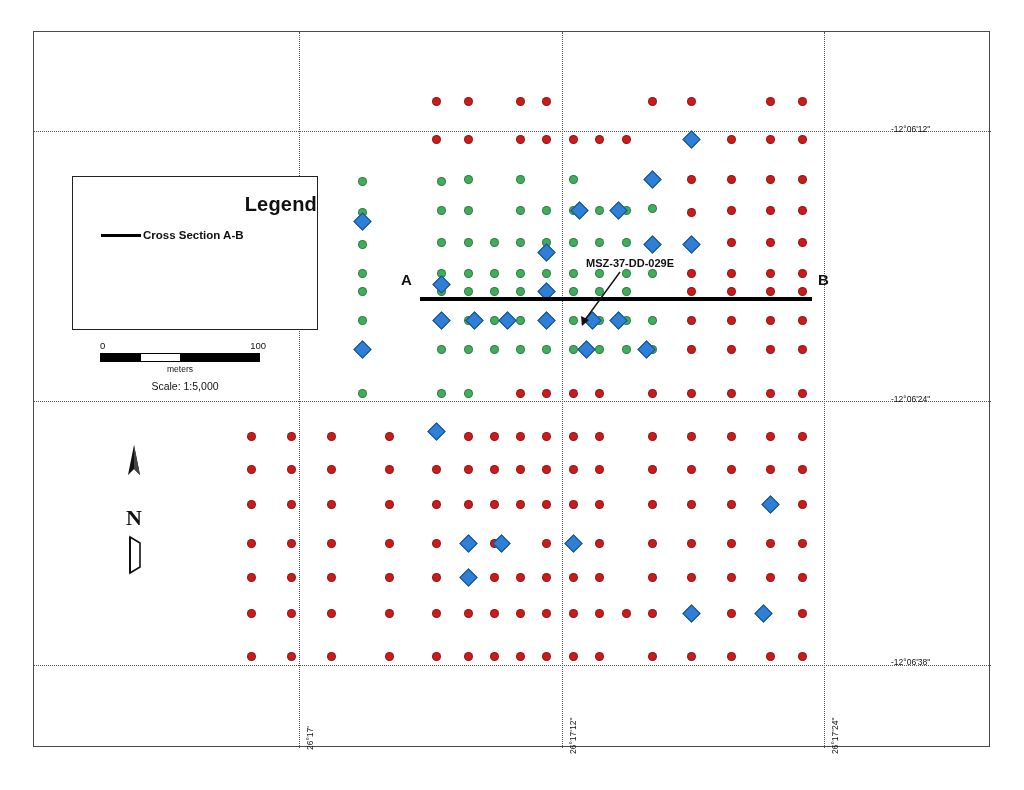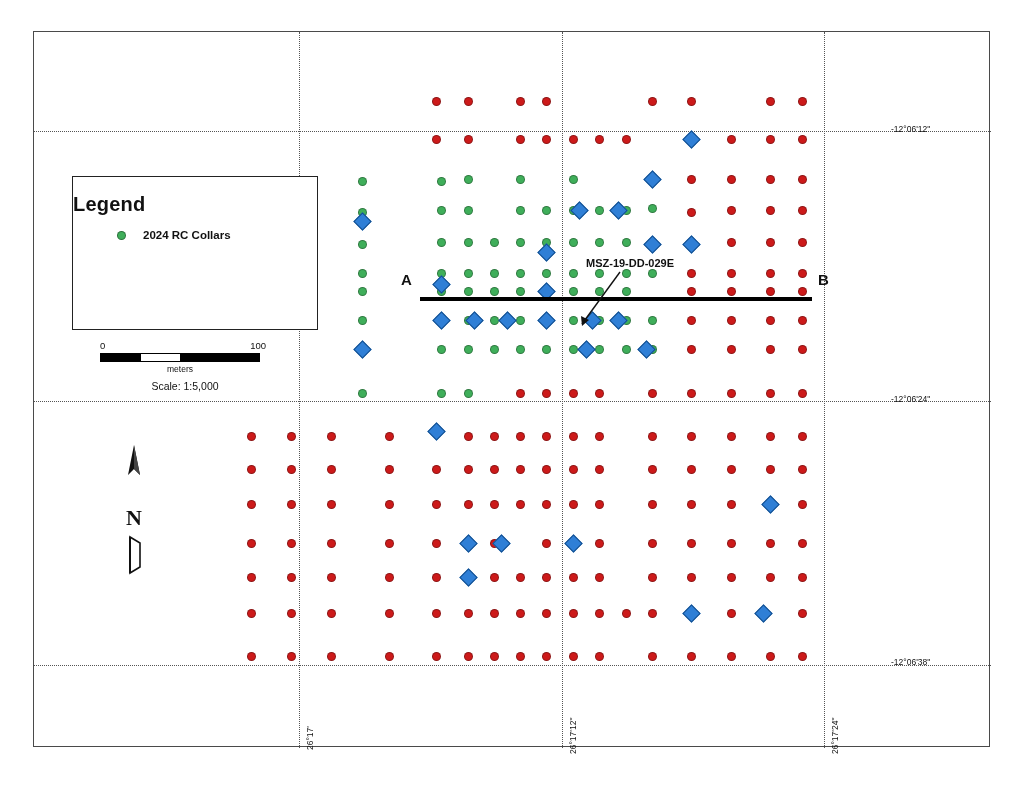--- a/index.html
+++ b/index.html
@@ -58,21 +58,21 @@
     position: absolute;
     left: 72px;
     top: 176px;
     width: 246px;
     height: 154px;
     border: 1px solid #222;
     background: #ffffff;
     box-sizing: border-box;
   }
   .legend-title {
-    text-align: left;
+    text-align: right;
     font-size: 20px;
     font-weight: bold;
     color: #111;
     margin-top: 16px;
     letter-spacing: 0.2px;
   }
   .legend-rows {
     margin-top: 8px;
     padding-left: 26px;
   }
@@ -490,44 +490,44 @@
         <div class="diamond" style="left: 572px; top: 542px;"></div>
         <div class="diamond" style="left: 467px; top: 576px;"></div>
         <div class="diamond" style="left: 690px; top: 612px;"></div>
         <div class="diamond" style="left: 762px; top: 612px;"></div>
       </div>
 
     <div class="section-line" style="left:386px; top:265px; width:392px; height:4px;"></div>
     <div class="section-label" style="left:367px; top:239px;">A</div>
     <div class="section-label" style="left:784px; top:239px;">B</div>
 
-    <div class="annot-label" style="left:552px; top:225px;">MSZ-19-DD-029E</div>
+    <div class="annot-label" style="left:552px; top:225px;">MSZ-37-DD-029E</div>
     <svg style="position:absolute; left:500px; top:236px; width:100px; height:70px;" viewBox="0 0 100 70">
       <line x1="86" y1="4" x2="48" y2="56" stroke="#111" stroke-width="1.4"></line>
       <polygon points="48,58 47,48 55,52" fill="#111"></polygon>
     </svg>
 
     <div class="grat-label" style="left:857px; top:92px;">-12°06'12"</div>
     <div class="grat-label" style="left:857px; top:362px;">-12°06'24"</div>
     <div class="grat-label" style="left:857px; top:625px;">-12°06'38"</div>
 
     <div class="grat-label vertical" style="left:271px; top:718px;">26°17'</div>
     <div class="grat-label vertical" style="left:534px; top:722px;">26°17'12"</div>
     <div class="grat-label vertical" style="left:796px; top:722px;">26°17'24"</div>
 
   </div>
 
   <div class="legend-box">
     <div class="legend-title">Legend</div>
     <div class="legend-rows">
       <div class="legend-row">
         <span class="legend-sym">
-            <span class="sym-dot" style="background:#3fae5a;"></span>
+            <span class="sym-line"></span>
           </span>
-        <span class="legend-text">2024 RC Collars</span>
+        <span class="legend-text">Cross Section A-B</span>
       </div>
     </div>
   </div>
 
   <div class="scalebar">
     <div class="scalebar-nums">
       <span class="n-left">0</span>
       <span class="n-right">100</span>
     </div>
     <div class="scalebar-bar">

